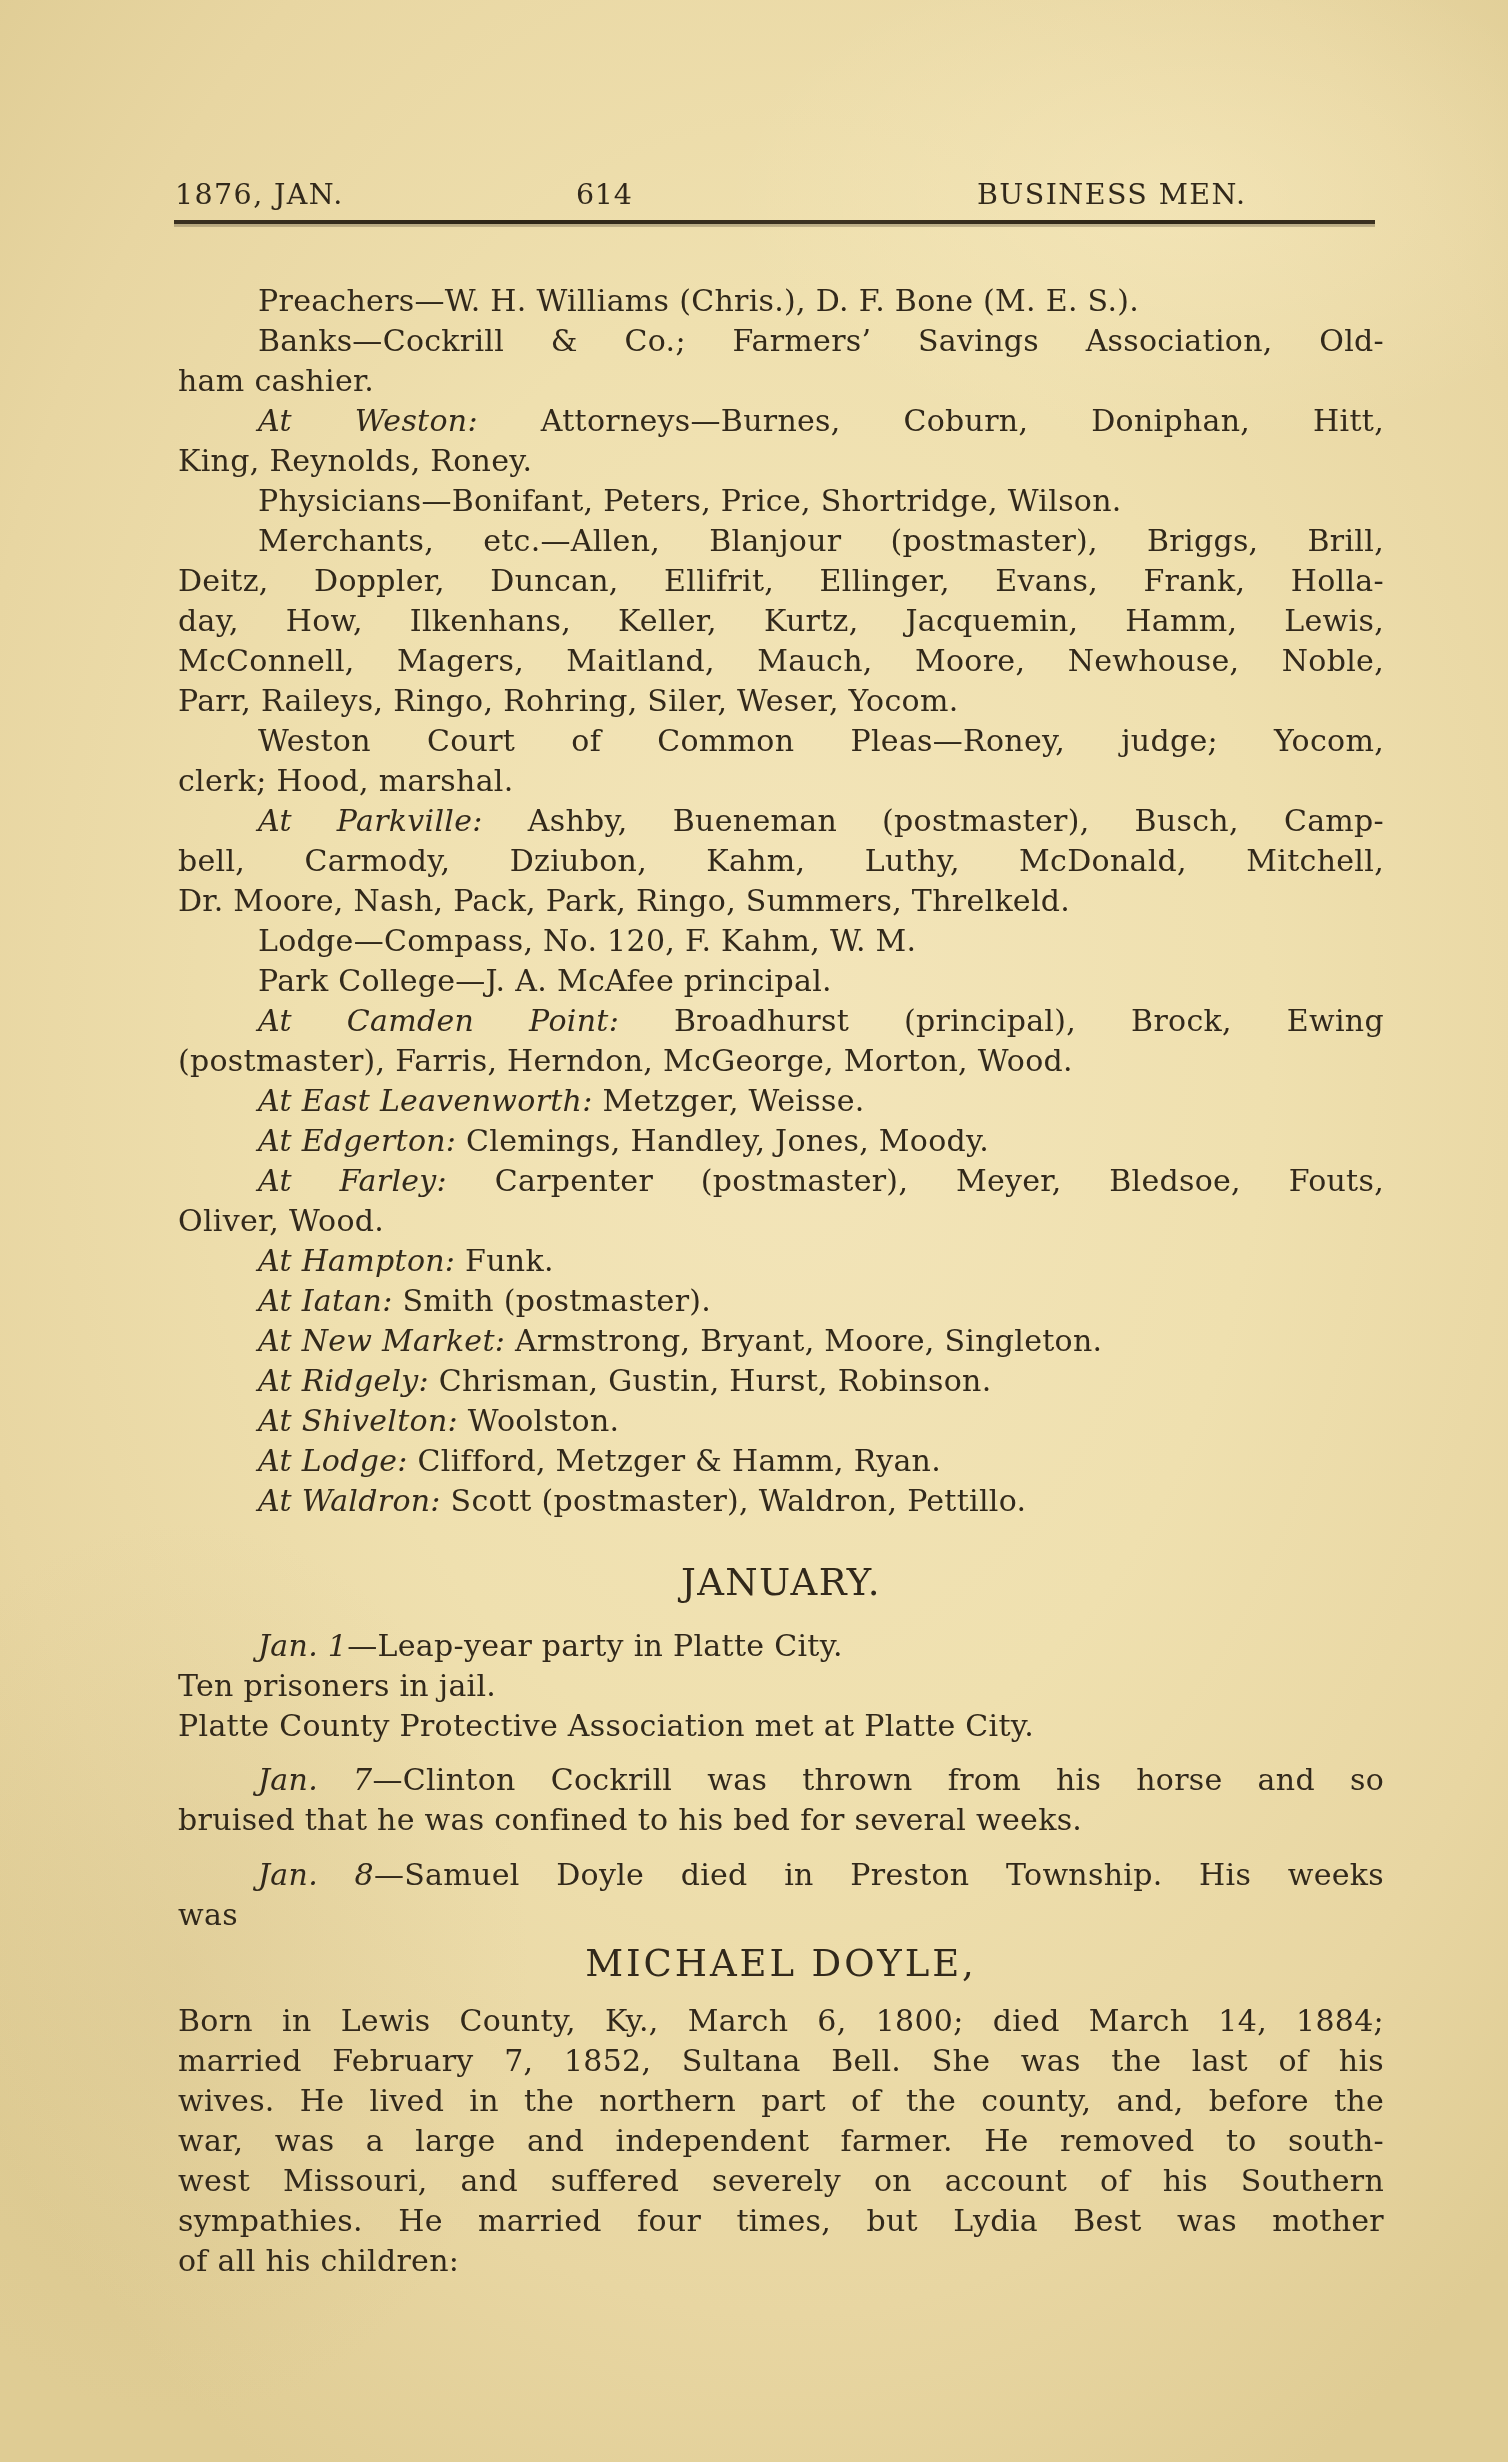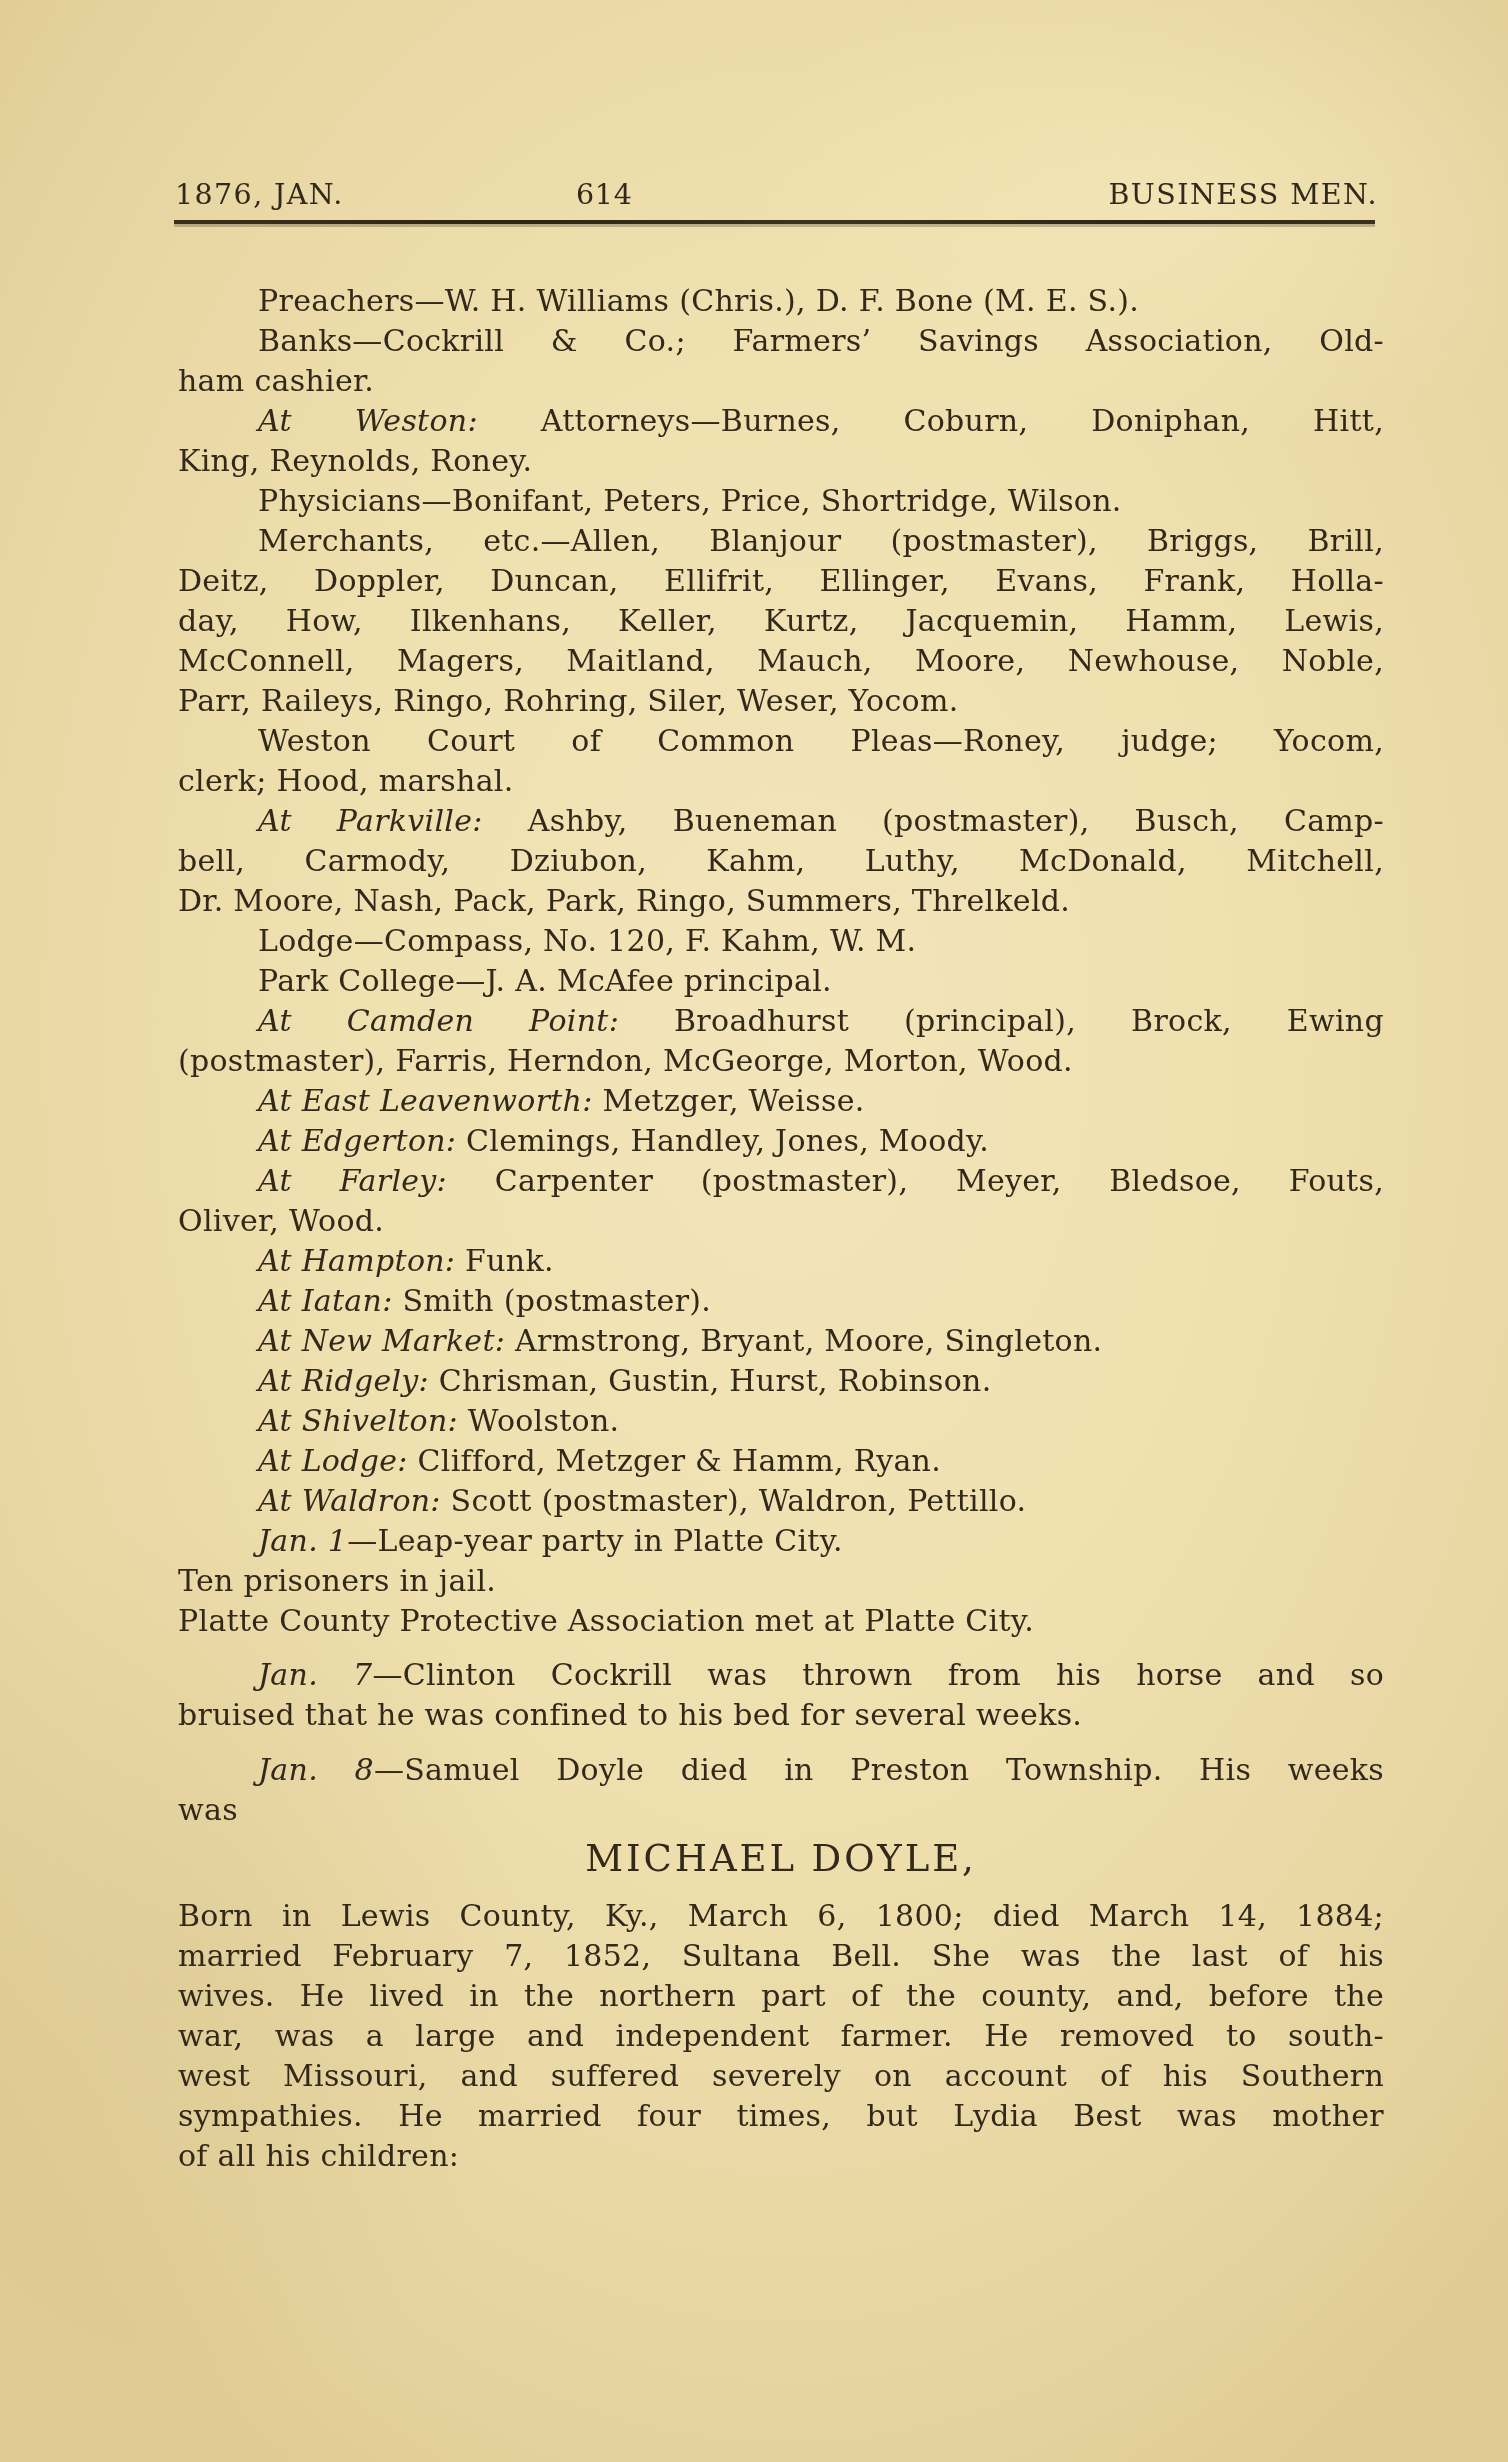--- a/index.html
+++ b/index.html
@@ -18,21 +18,21 @@
       radial-gradient(ellipse 1070px 1641px at 52% 42%, #f3e5ba 0%, #efe0af 45%, #e8d6a2 78%, #dfcc94 100%);
     text-decoration: underline;
   }
   .page-header{
     position:absolute;top:178px;left:175px;width:1203px;
     display:flex;align-items:baseline;
     font-size:28.5px;line-height:33px;letter-spacing:1.4px;
   }
   .ph-left{flex:1;text-align:left;}
   .ph-center{flex:1;text-align:left;letter-spacing:0.7px;}
-  .ph-right{flex:1;text-align:right;}
+  .ph-right{flex:1;text-align:left;}
   .header-rule{
     position:absolute;top:220px;left:174px;width:1201px;height:3.6px;
     background:linear-gradient(90deg,#3a3020,#2d2516 28%,#3d3322 55%,#2d2516 82%,#3a3020);
     box-shadow:0 2.9px 0 rgba(53,44,29,.28);
   }
   .page-body{
     position:absolute;top:281px;left:178px;width:1206px;
     font-size:30px;line-height:40px;letter-spacing:0.3px;
     text-rendering:optimizeLegibility;
   }
@@ -80,20 +80,21 @@
       <div class="line ind"><span class="it">At Edgerton:</span><span> Clemings, Handley, Jones, Moody.</span></div>
       <div class="line ind j"><span class="it">At Farley:</span><span> Carpenter (postmaster), Meyer, Bledsoe, Fouts,</span></div>
       <div class="line"><span>Oliver, Wood.</span></div>
       <div class="line ind"><span class="it">At Hampton:</span><span> Funk.</span></div>
       <div class="line ind"><span class="it">At Iatan:</span><span> Smith (postmaster).</span></div>
       <div class="line ind"><span class="it">At New Market:</span><span> Armstrong, Bryant, Moore, Singleton.</span></div>
       <div class="line ind"><span class="it">At Ridgely:</span><span> Chrisman, Gustin, Hurst, Robinson.</span></div>
       <div class="line ind"><span class="it">At Shivelton:</span><span> Woolston.</span></div>
       <div class="line ind"><span class="it">At Lodge:</span><span> Clifford, Metzger &amp; Hamm, Ryan.</span></div>
       <div class="line ind"><span class="it">At Waldron:</span><span> Scott (postmaster), Waldron, Pettillo.</span></div>
+      <div class="heading h-month">JANUARY.</div>
       <div class="line ind"><span class="it">Jan. 1</span><span>—Leap-year party in Platte City.</span></div>
       <div class="line"><span>Ten prisoners in jail.</span></div>
       <div class="line"><span>Platte County Protective Association met at Platte City.</span></div>
       <div class="line ind j para"><span class="it">Jan. 7</span><span>—Clinton Cockrill was thrown from his horse and so</span></div>
       <div class="line"><span>bruised that he was confined to his bed for several weeks.</span></div>
       <div class="line ind j para"><span class="it">Jan. 8</span><span>—Samuel Doyle died in Preston Township.  His weeks</span></div>
       <div class="line"><span>was</span></div>
       <div class="heading h-name">MICHAEL DOYLE,</div>
       <div class="line j"><span>Born in Lewis County, Ky., March 6, 1800; died March 14, 1884;</span></div>
       <div class="line j"><span>married February 7, 1852, Sultana Bell.  She was the last of his</span></div>

